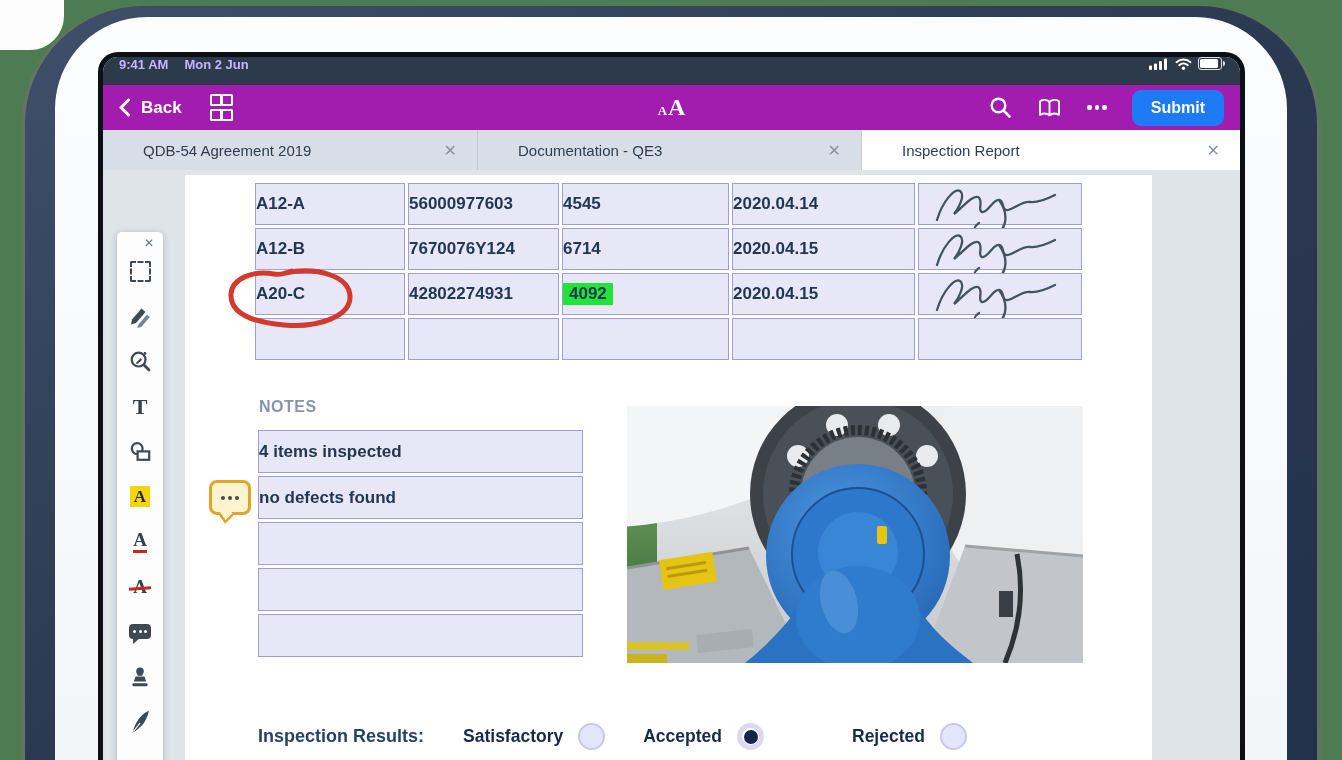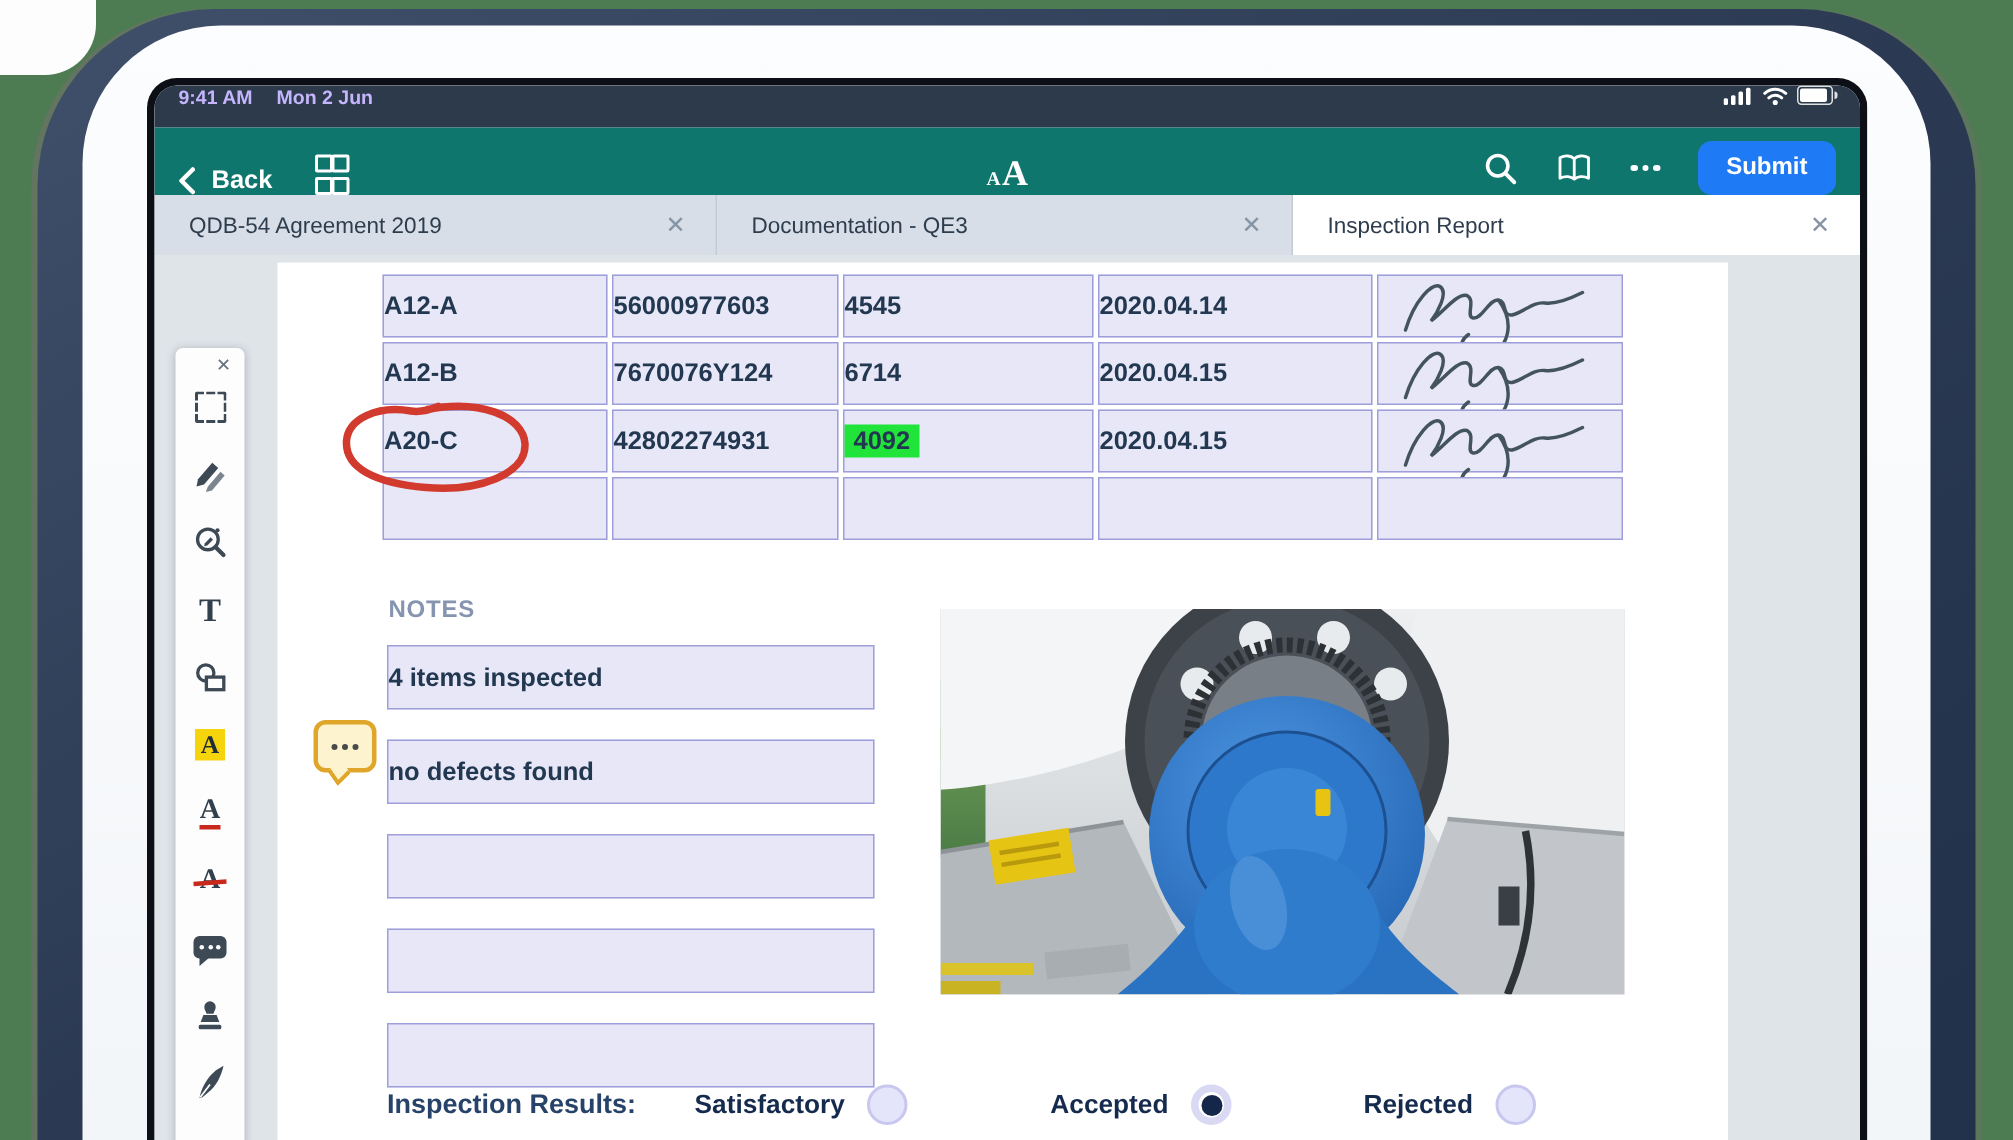--- a/index.html
+++ b/index.html
@@ -16,33 +16,33 @@
       border:5px solid #0c1016;border-bottom:none;border-radius:20px 20px 0 0;
       display:flex;flex-direction:column;overflow:hidden}
   
   .statusbar{height:28px;background:#2c3a4c;display:flex;align-items:flex-start;gap:16px;
       padding:0 16px;color:#c4b5fd;font-size:13px;font-weight:600}
   .sb-right{margin-left:auto;display:flex;align-items:center;gap:6px}
   .batt{width:22px;height:11px;border:1.5px solid rgba(255,255,255,.85);border-radius:3px;position:relative;margin-right:2px}
   .batt i{position:absolute;top:1px;bottom:1px;left:1px;right:3px;background:#fff;border-radius:1.5px}
   .batt::after{content:'';position:absolute;right:-4px;top:3px;width:2px;height:5px;background:rgba(255,255,255,.85);border-radius:0 2px 2px 0}
   
-  .toolbar{height:45px;background:#0f766e;display:flex;align-items:flex-end;padding:0 16px;position:relative;color:#fff}
+  .toolbar{height:45px;background:#a21caf;display:flex;align-items:center;padding:0 16px;position:relative;color:#fff}
   .back{display:flex;align-items:center;gap:11px;font-size:17px;font-weight:600;cursor:pointer}
   .grid-icon{margin-left:28px;display:grid;grid-template-columns:8px 8px;gap:3px;cursor:pointer}
   .grid-icon span{width:8px;height:8px;border:2px solid #fff;border-radius:1.5px}
   .aa{position:absolute;left:50%;transform:translateX(-50%);font-family:"Liberation Serif","DejaVu Serif",serif;color:#fff;display:flex;align-items:baseline;gap:1px;cursor:pointer}
   .aa .sm{font-size:13px;font-weight:700}.aa .lg{font-size:24px;font-weight:600}
   .tb-right{margin-left:auto;display:flex;align-items:center;gap:25px}
   .more-icon{display:flex;gap:3px}.more-icon b{width:4.5px;height:4.5px;border-radius:50%;background:#fff}
   .submit{background:#1e7bf5;color:#fff;font-size:16px;font-weight:600;border:none;border-radius:9px;
       padding:9px 19px;font-family:inherit;cursor:pointer}
   
   .tabbar{height:40px;background:#d8dee7;display:flex;font-size:15px;color:#2e3d4e}
-  .tab{display:flex;align-items:center;justify-content:space-between;padding:0 16px 0 23px;
+  .tab{display:flex;align-items:center;justify-content:space-between;padding:0 16px 0 40px;
       border-right:1px solid #c3cbd5;box-sizing:border-box;cursor:pointer}
   .tab .x{color:#8694a4;font-size:16px;padding:2px 4px;cursor:pointer}
   .tab.active{background:#fff;border-right:none}
   
   .content{flex:1;background:#dfe4e9;position:relative}
   .page{position:absolute;left:82px;top:5px;width:967px;bottom:-20px;background:#fff}
   
   .toolpanel{position:absolute;left:14px;top:62px;width:46px;height:600px;background:#fdfdfe;
       border-radius:5px;box-shadow:0 1px 6px rgba(40,50,60,.28);display:flex;flex-direction:column;
       align-items:center;z-index:6}
@@ -65,21 +65,21 @@
       grid-template-columns:150px 151px 167px 183px 164px;grid-auto-rows:42px;gap:3px;z-index:1}
   .cell{border:1.6px solid #9e9edb;background:#e7e7f8;display:flex;align-items:center;
       padding-left:0;font-size:17px;font-weight:700;color:#223850;box-sizing:border-box}
   .cell.sig{padding:0;position:relative;overflow:visible}
   .sigsvg{position:absolute;left:10px;top:-16px;width:138px;height:74px;overflow:visible;pointer-events:none}
   .hl{background:#21e43b;padding:1px 6px}
   .rcircle{position:absolute;left:36px;top:86px;width:140px;height:76px;z-index:3;display:none;pointer-events:none}
   .rcircle.show{display:block}
   
   .nlabel{position:absolute;left:74px;top:223px;font-size:16px;font-weight:700;color:#8794b0;letter-spacing:.5px}
-  .ntable{position:absolute;left:73px;top:255px;display:grid;grid-template-columns:325px;grid-auto-rows:43px;gap:20px}
+  .ntable{position:absolute;left:73px;top:255px;display:grid;grid-template-columns:325px;grid-auto-rows:43px;gap:3px}
   .cmark{position:absolute;left:24px;top:305px;width:36px;height:29px;background:#fdf4cf;border:3px solid #dfa62a;
       border-radius:8px;display:flex;align-items:center;justify-content:center;gap:3px;z-index:4;cursor:pointer}
   .cmark b{width:4px;height:4px;border-radius:50%;background:#4a4a4a}
   .cmark::after{content:'';position:absolute;left:8px;bottom:-9px;width:9px;height:9px;background:#fdf4cf;
       border-right:3px solid #dfa62a;border-bottom:3px solid #dfa62a;transform:rotate(55deg) skewX(10deg);border-radius:1px}
   
   .photo{position:absolute;left:442px;top:231px;width:456px;height:257px;overflow:hidden;background:#cfd3d6}
   
   .results{position:absolute;left:73px;top:548px;display:flex;align-items:center}
   .res-label{font-size:18px;font-weight:700;color:#27436a}
@@ -348,21 +348,21 @@
           <rect x="70" y="226" width="56" height="18" fill="#a8adb1" transform="rotate(-6 98 235)"></rect>
         </svg>
       </div>
 
       <div class="results">
         <span class="res-label">Inspection Results:</span>
         <span class="opt" style="margin-left:39px">
           <span>Satisfactory</span>
           <span class="radio"></span>
         </span>
-        <span class="opt" style="margin-left:95px">
+        <span class="opt" style="margin-left:38px">
           <span>Accepted</span>
           <span class="radio sel">
               <span class="dot"></span>
             </span>
         </span>
         <span class="opt" style="margin-left:88px">
           <span>Rejected</span>
           <span class="radio"></span>
         </span>
       </div>

